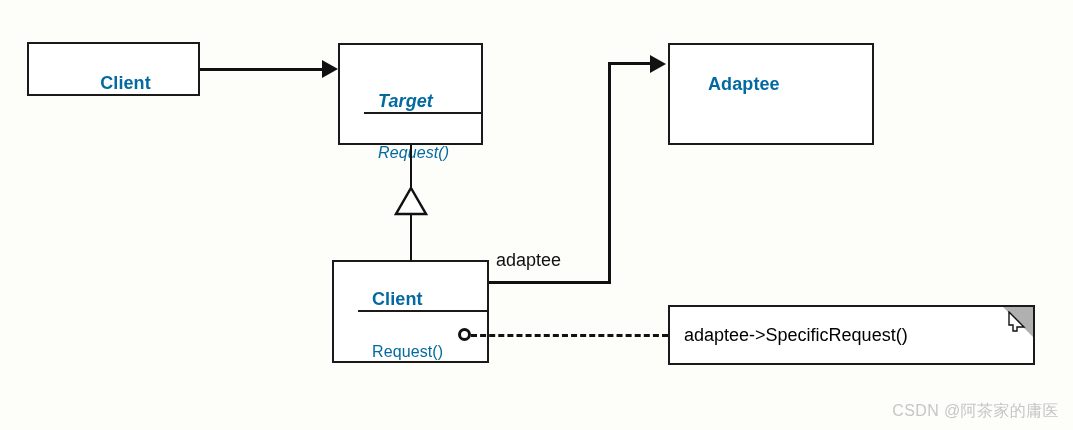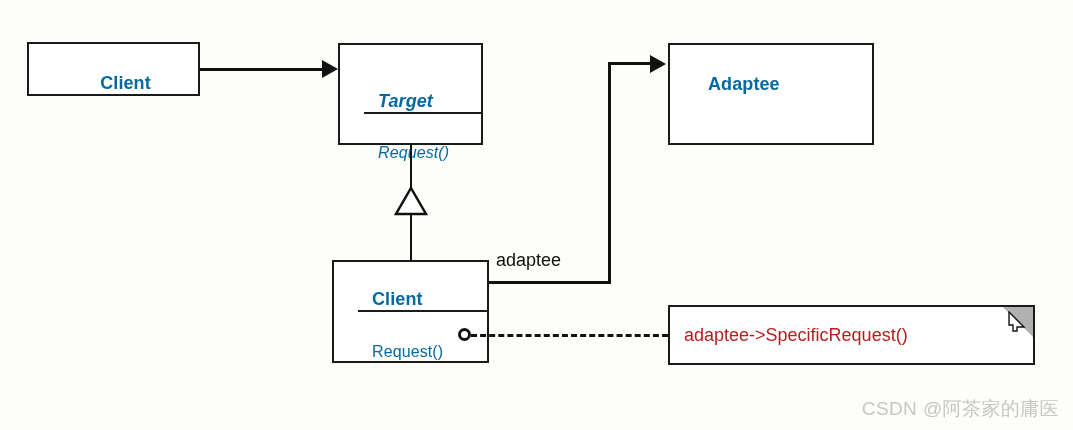--- a/index.html
+++ b/index.html
@@ -106,21 +106,21 @@
     border: 2px solid #1a1a1a;
   }
   #note-text {
     position: absolute;
     left: 14px;
     top: 0;
     height: 100%;
     display: flex;
     align-items: center;
     font-size: 18px;
-    color: #b91c1c;
+    color: #000000;
     white-space: nowrap;
   }
   #note-fold {
     position: absolute;
     right: 0px;
     top: 0px;
     width: 30px;
     height: 30px;
     background: #b0b0b0;
     clip-path: polygon(100% 0, 100% 100%, 0 0);
@@ -185,21 +185,21 @@
     font-size: 18px;
     color: #111111;
     white-space: nowrap;
   }
 
   
   #watermark {
     position: absolute;
     right: 14px;
     bottom: 8px;
-    font-size: 19px;
+    font-size: 16px;
     color: #c6c6c6;
     white-space: nowrap;
     letter-spacing: 0.4px;
   }
 </style>
 </head>
 <body>
 
 <div id="canvas">
 

